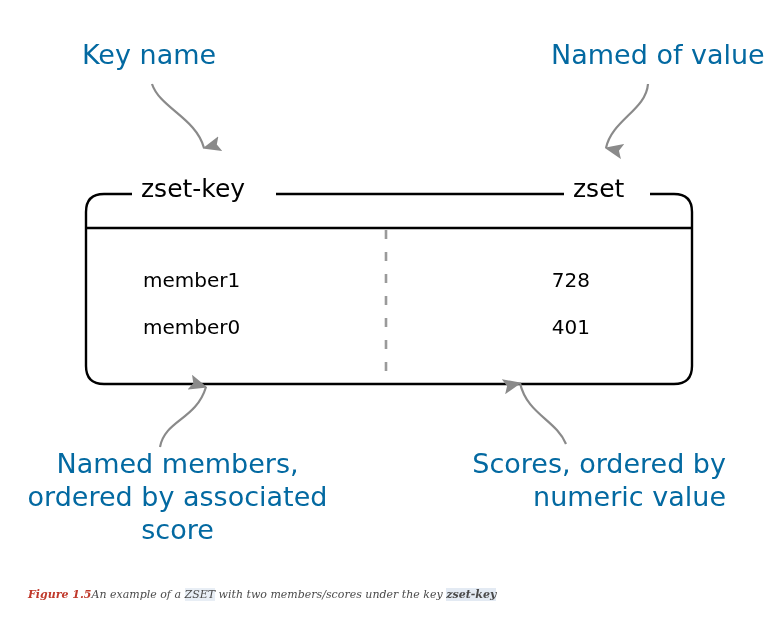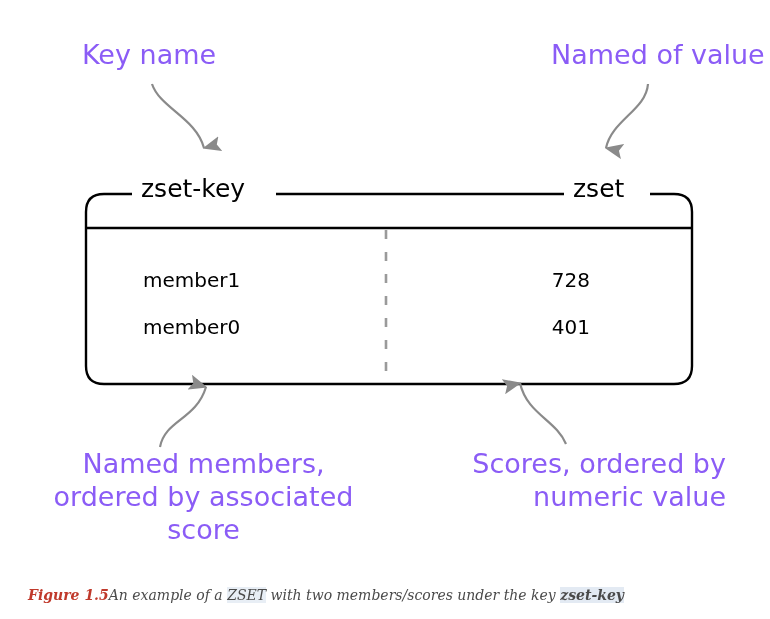--- a/index.html
+++ b/index.html
@@ -20,37 +20,36 @@
     position: absolute;
     left: 0;
     top: 0;
     width: 770px;
     height: 619px;
   }
 
   
   .annot {
     position: absolute;
-    color: #8b5cf6;
+    color: #0369a1;
     font-family: "DejaVu Sans", sans-serif;
     font-size: 27px;
     font-weight: 400;
     line-height: 33px;
     white-space: pre;
   }
   #annot-key-name   { left: 82px;  top: 38px; }
   #annot-type-value { left: 551px; top: 38px; }
 
   #annot-members {
     left: 0px;
     top: 447px;
     width: 355px;
     text-align: center;
     white-space: normal;
-    padding-left: 26px;
   }
   #annot-scores {
     left: 404px;
     top: 447px;
     width: 322px;
     text-align: right;
     white-space: normal;
   }
 
   
@@ -81,21 +80,21 @@
   .row0 { top: 264px; }
   .row1 { top: 311px; }
 
   
   #caption {
     position: absolute;
     left: 28px;
     top: 586px;
     width: 714px;
     font-family: "DejaVu Serif", serif;
-    font-size: 14px;
+    font-size: 11px;
     line-height: 18px;
     color: #4a4a4a;
     font-style: italic;
     white-space: nowrap;
   }
   #caption .fig-num {
     color: #c0392b;
     font-weight: bold;
     font-style: italic;
   }

